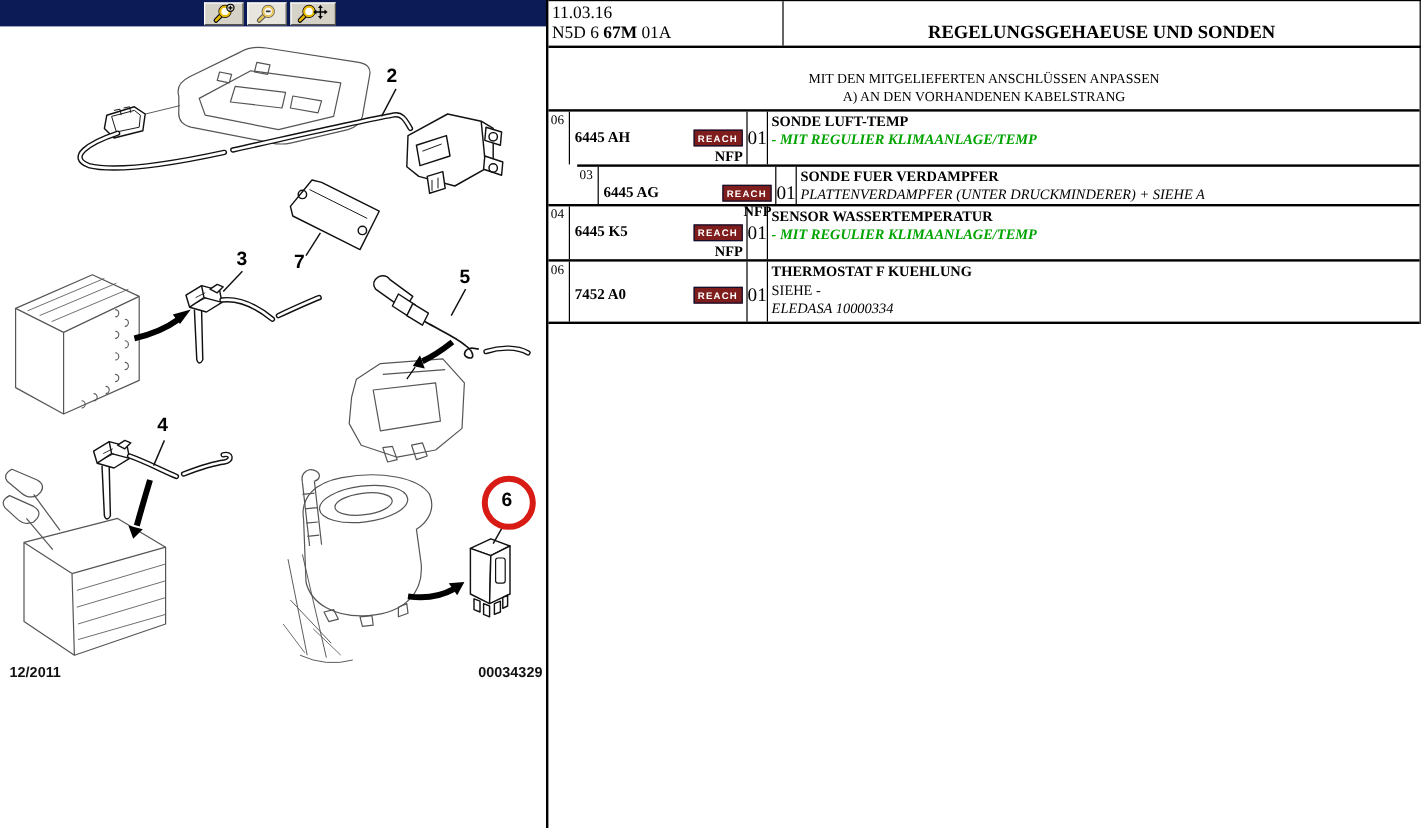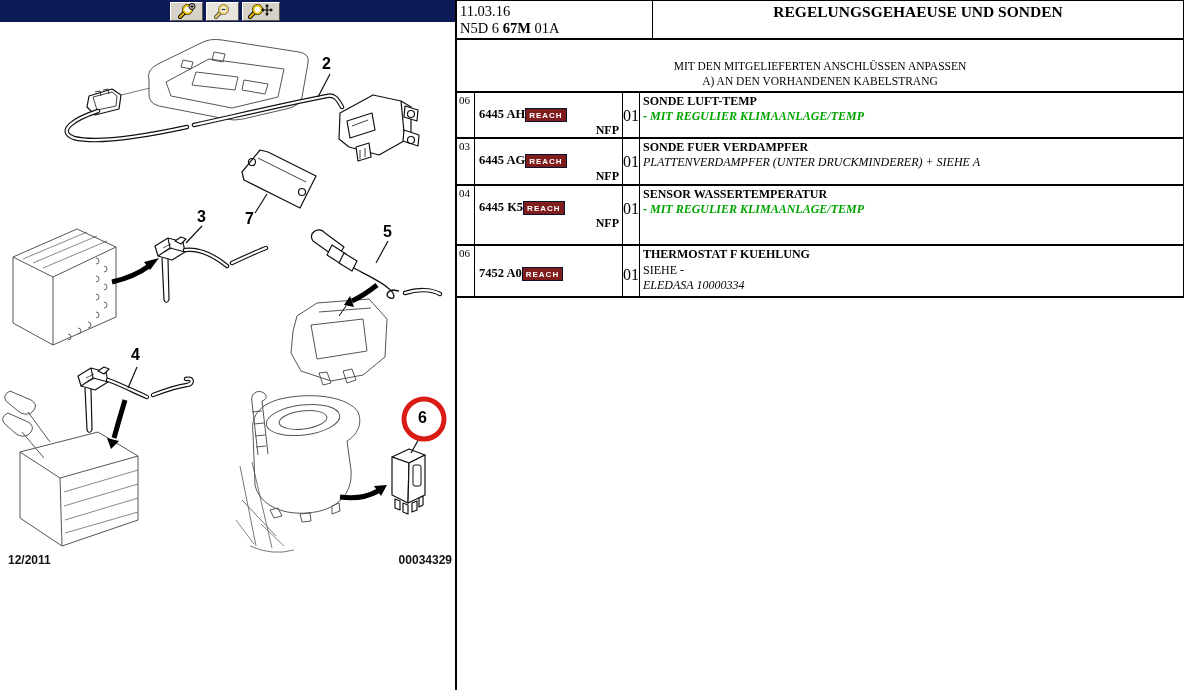--- a/index.html
+++ b/index.html
@@ -18,33 +18,33 @@
   .footnote.left { left: 8px; }
   .footnote.right { right: 3px; }
 
   .divider { position: absolute; left: 455px; top: 0; width: 2px; height: 690px; background: #000; }
 
   
   .rpane { position: absolute; left: 457px; top: 0; width: 727px; }
   .hdr { display: flex; height: 40px; border-top: 1px solid #000; border-right: 1px solid #000; border-bottom: 2px solid #000; }
   .hdr-left { width: 196px; border-right: 1px solid #000; padding: 2px 0 0 3px; font-size: 14.5px; line-height: 17px; }
   .hdr-left b { font-weight: bold; }
-  .hdr-right { flex: 1; text-align: center; font-weight: bold; font-size: 15.5px; padding-top: 2px; }
+  .hdr-right { flex: 1; text-align: center; font-weight: bold; font-size: 15.5px; padding-top: 18px; }
   .note { height: 51px; border-right: 1px solid #000; text-align: center; font-size: 11.5px; line-height: 15px; padding-top: 19px; }
 
   .tbl { border-right: 1px solid #000; }
   .trow { display: flex; border-top: 2px solid #000; cursor: pointer; }
   .trow:nth-child(1) { height: 46px; }
-  .trow:nth-child(2) { height: 47px; }
-  .trow:nth-child(3) { height: 60px; }
+  .trow:nth-child(2) { height: 33px; margin-left: 24px; }
+  .trow:nth-child(3) { height: 46px; }
   .trow:nth-child(4) { height: 54px; border-bottom: 2px solid #000; }
   .c-idx { width: 18px; border-right: 1px solid #000; font-size: 11px; padding: 1px 0 0 2px; }
   .c-part { width: 148px; border-right: 1px solid #000; padding: 14px 3px 0 4px; }
   .trow:nth-child(4) .c-part { padding-top: 20px; }
-  .partline { display: flex; justify-content: flex-start; align-items: center; }
+  .partline { display: flex; justify-content: space-between; align-items: center; }
   .pn { font-weight: bold; font-size: 12.5px; }
   .reach { background: #7f1d1d; color: #fff; font-family: "Liberation Sans", sans-serif; font-weight: bold; font-size: 8px; letter-spacing: 1px; padding: 2px 3px 1px 3px; border: 1px solid #0a1230; cursor: pointer; }
   .nfp { text-align: right; font-weight: bold; font-size: 12px; padding-top: 1px; }
   .c-qty { width: 17px; border-right: 1px solid #000; font-size: 16px; text-align: center; padding-top: 14px; }
   .trow:nth-child(4) .c-qty { padding-top: 20px; }
   .c-desc { flex: 1; padding: 1px 4px 0 3px; font-size: 12px; line-height: 15px; }
   .trow:nth-child(4) .c-desc { line-height: 15.5px; }
   .d1 { font-weight: bold; }
   .gi { color: #00a400; font-style: italic; font-weight: 600; }
   .bi { font-style: italic; }

